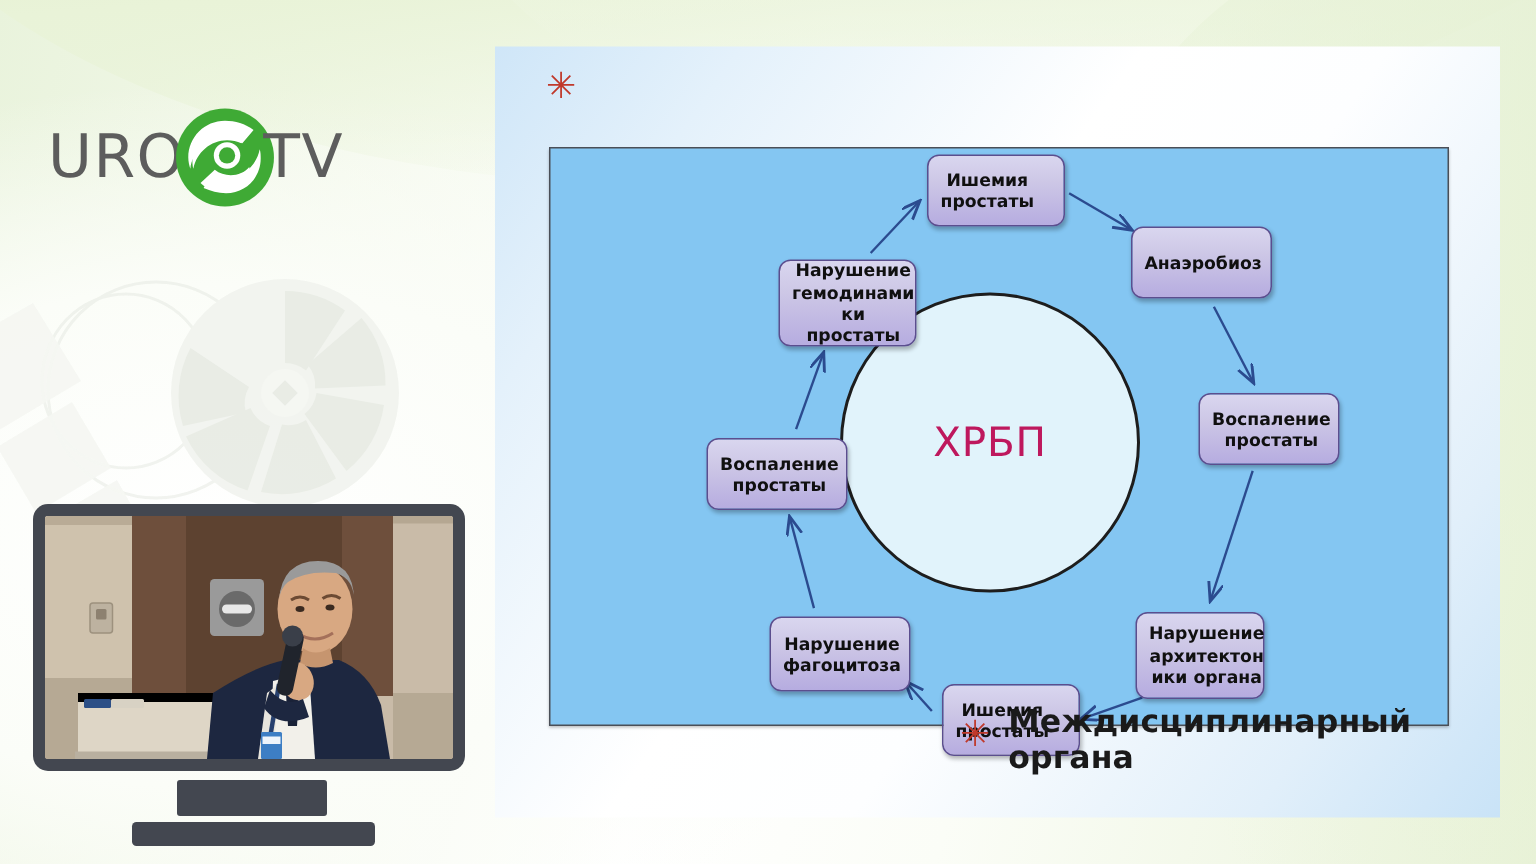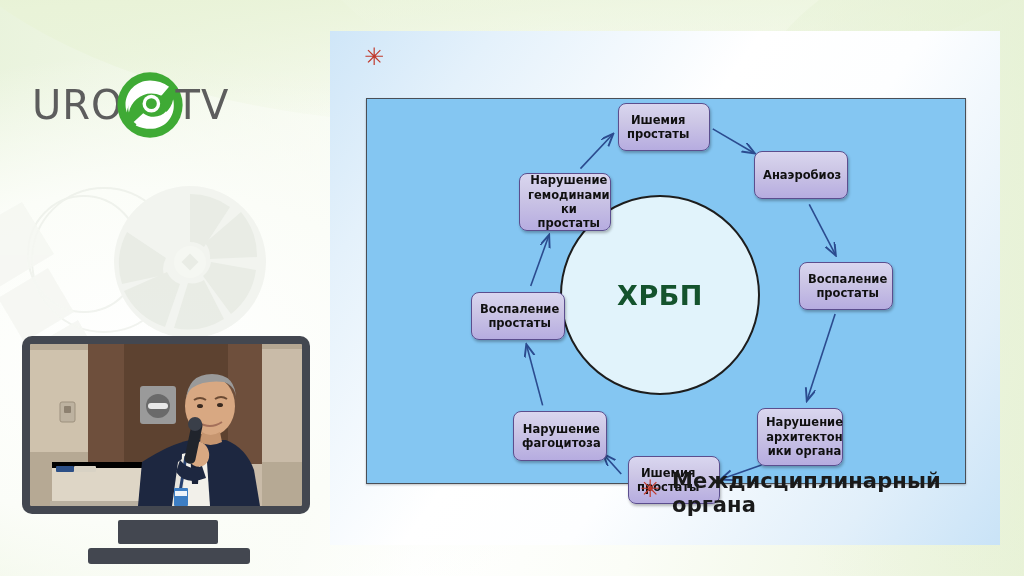--- a/index.html
+++ b/index.html
@@ -111,21 +111,21 @@
 
   .core {
     position:absolute; left:193px; top:96px; width:200px; height:200px;
     border-radius:50%;
     background:#e1f3fb;
     border:2px solid #1d1d1d;
     display:flex; align-items:center; justify-content:center;
   }
   .core span {
     font-family:"DejaVu Sans", sans-serif;
-    font-size:27px; font-weight:700; color:#14532d; letter-spacing:.5px;
+    font-size:27px; font-weight:400; color:#be185d; letter-spacing:.5px;
   }
 
   .node {
     position:absolute;
     background:linear-gradient(180deg,#d9d6ef 0%, #cdc7e6 38%, #b6ace0 100%);
     border:1.4px solid #5b4e8e;
     border-radius:8px;
     box-shadow:1px 2px 3px rgba(0,0,0,.28);
     display:flex; align-items:center; justify-content:flex-start;
     text-align:center;

